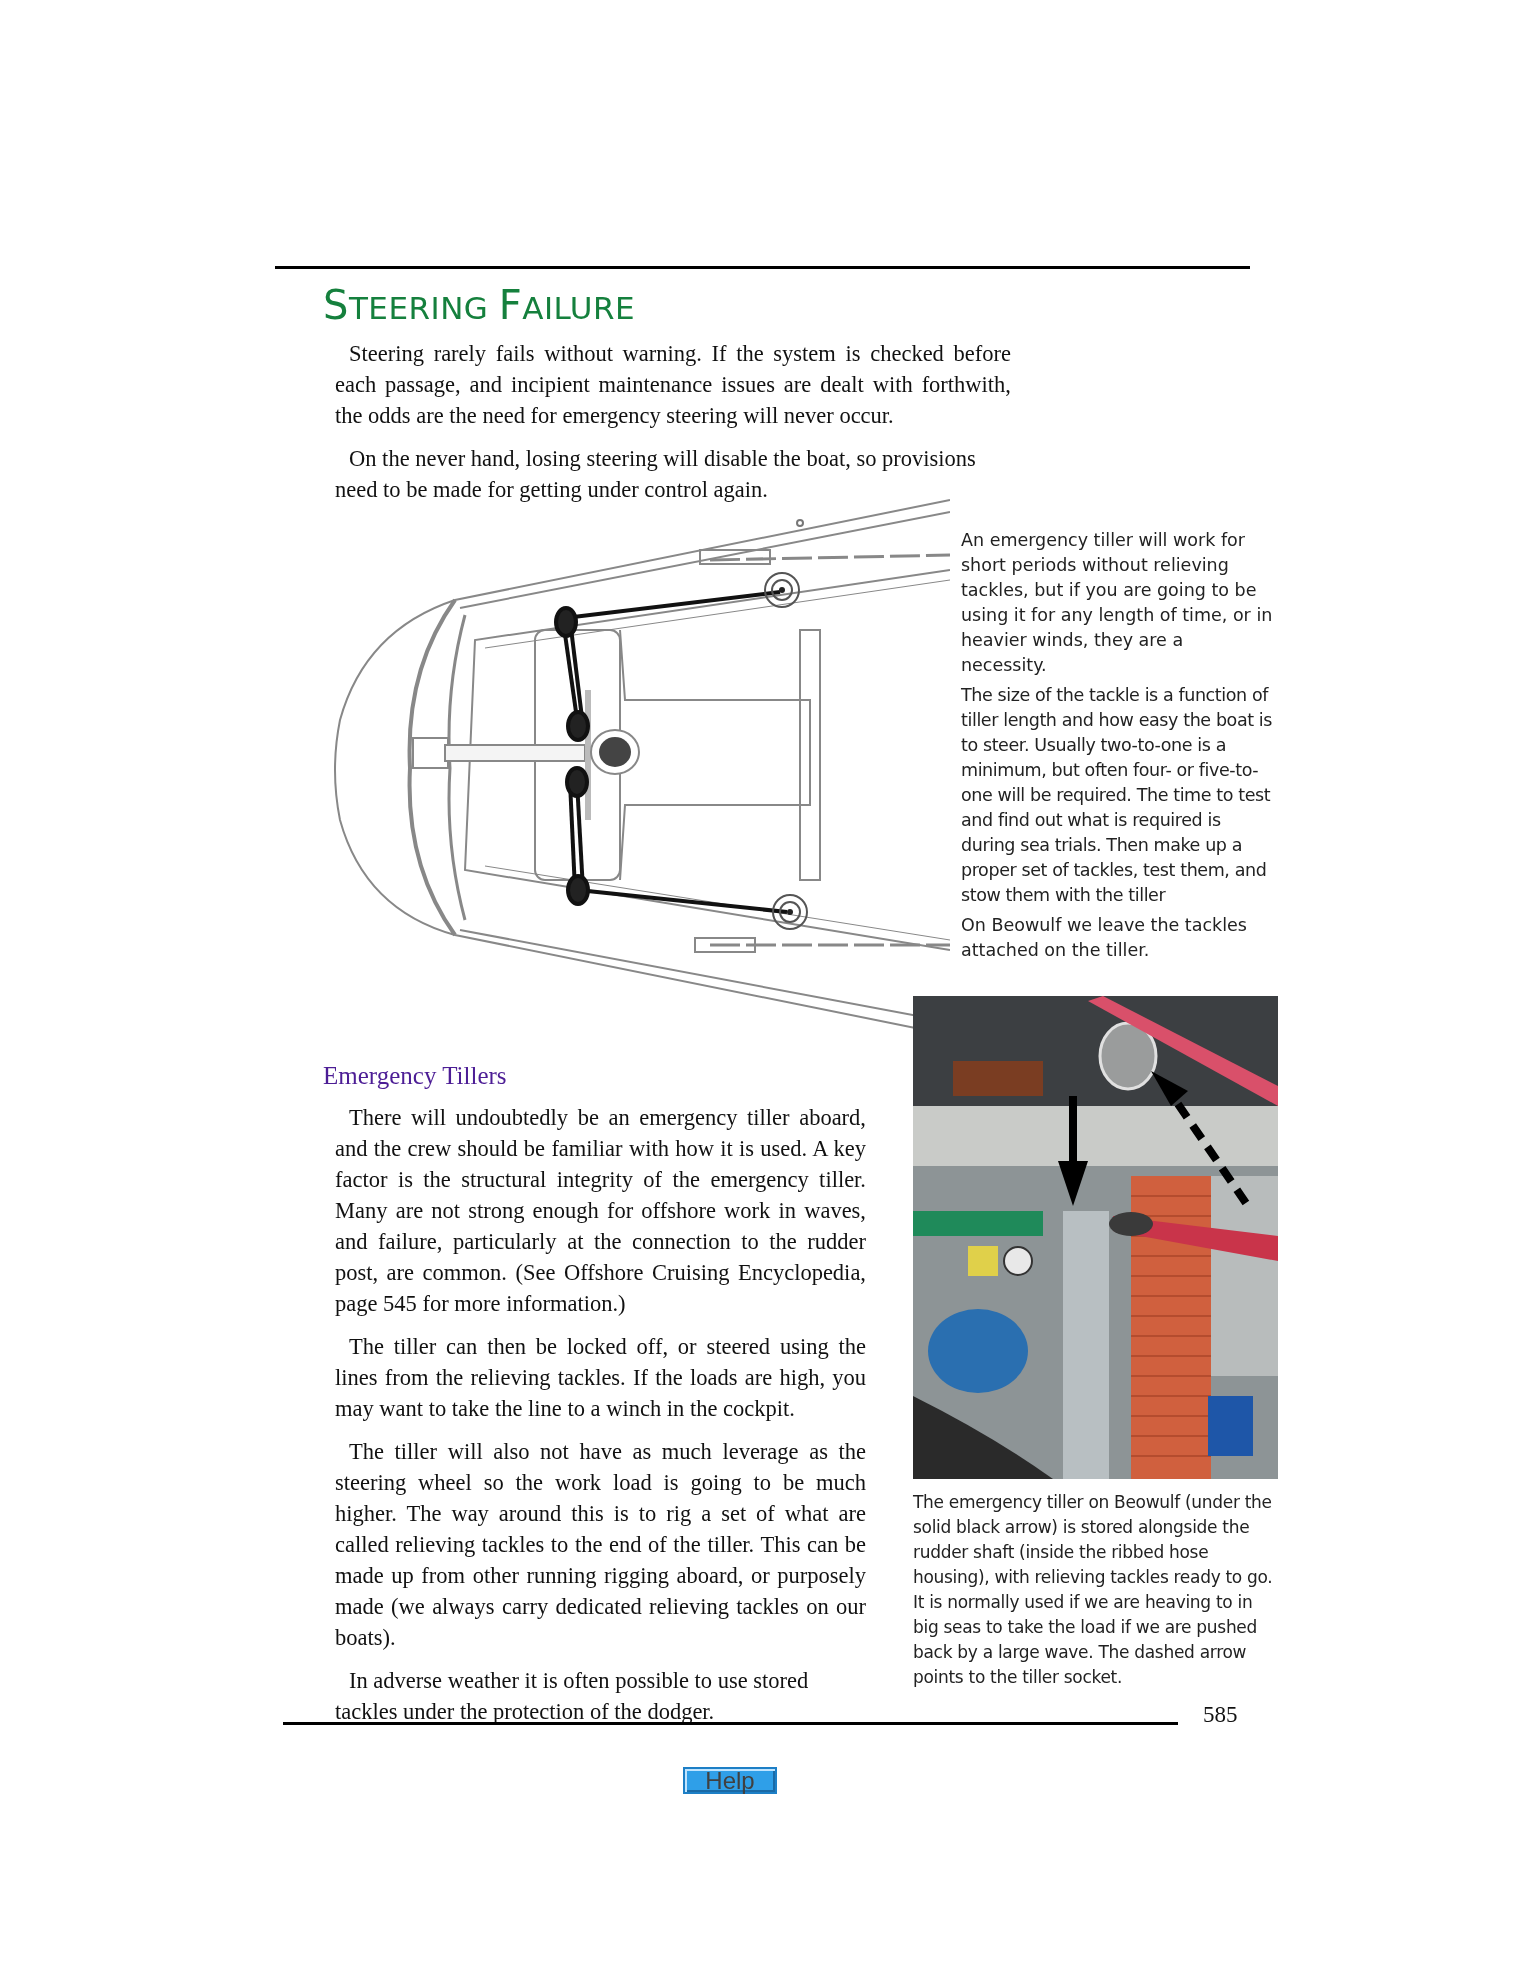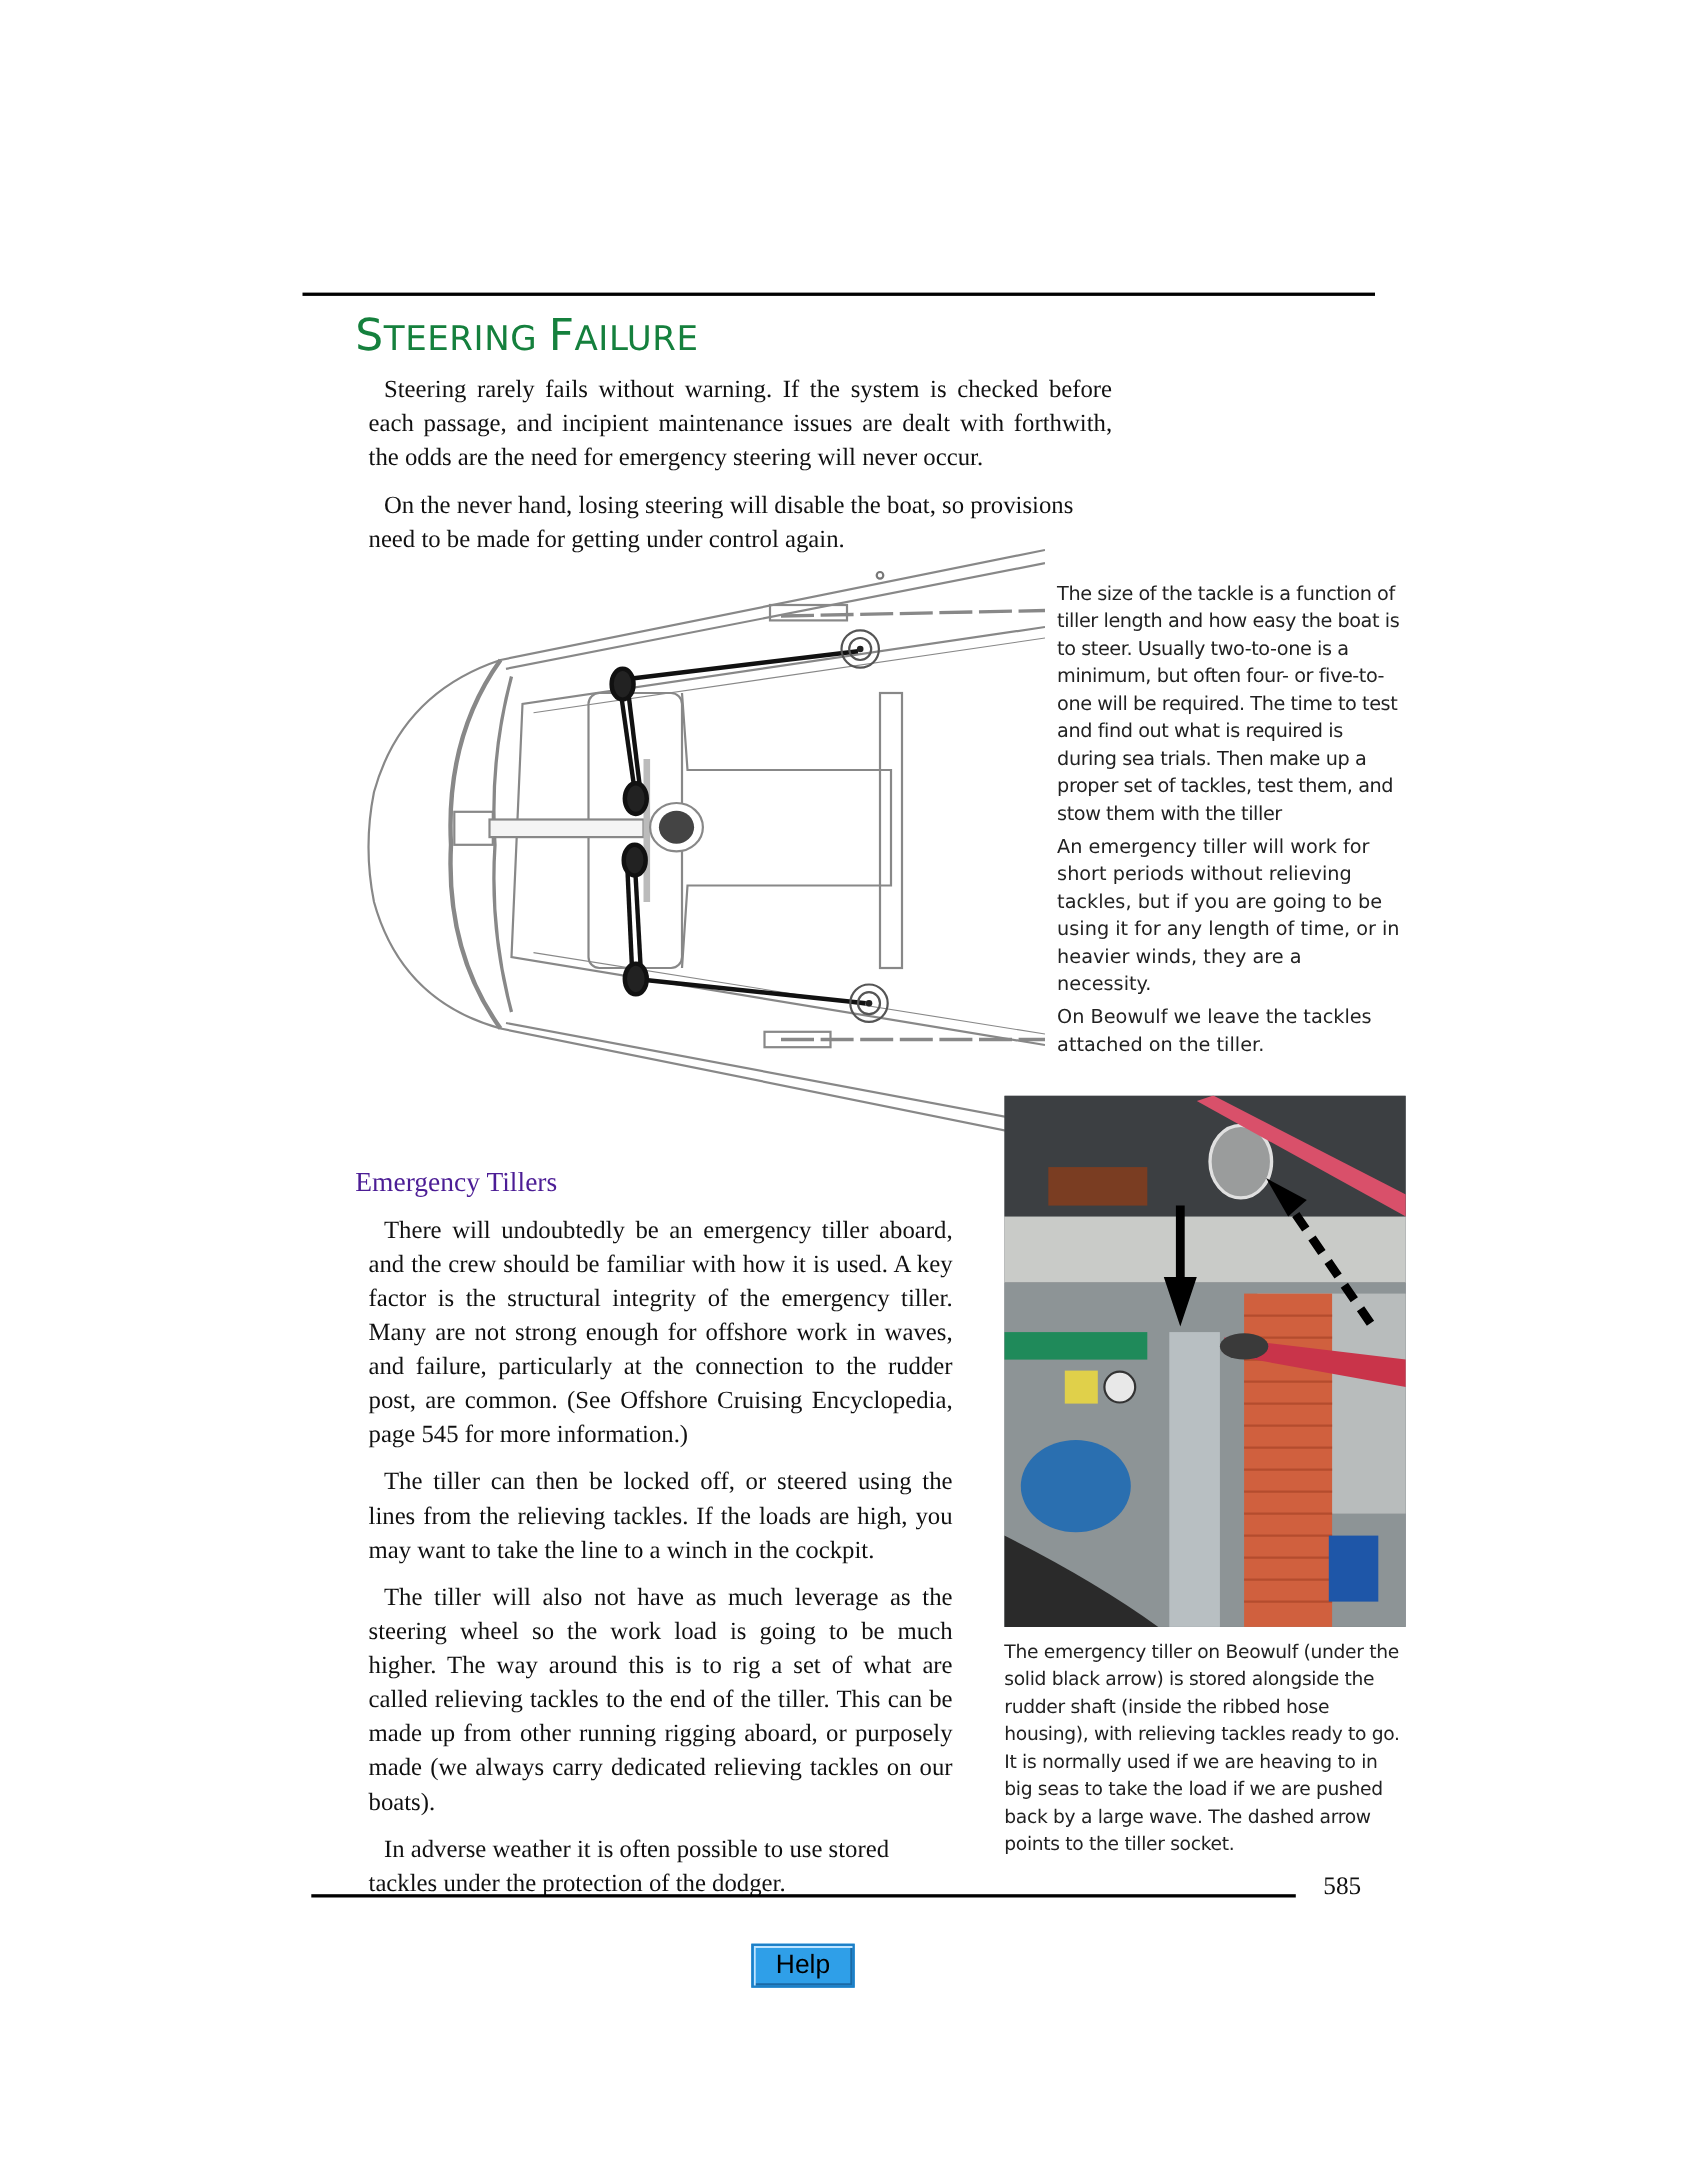--- a/index.html
+++ b/index.html
@@ -13,21 +13,21 @@
   .para { margin:12px; text-indent:14px; text-align:justify; }
   .para.last { text-align:left; }
   #diagram { position:absolute; left:325px; top:490px; width:625px; height:560px; }
   .side-caption { position:absolute; left:961px; top:528px; width:312px; font-size:17.5px; line-height:25px; }
   .side-caption p { margin:0 0 5px 0; }
   #photo { position:absolute; left:913px; top:996px; width:365px; height:483px; overflow:hidden; }
   #sub-title { position:absolute; left:323px; top:1062px; font-family:"Liberation Serif", serif; color:#4c1d95; font-size:25px; margin:0; font-weight:normal; }
   .body2 { position:absolute; left:323px; top:1090px; width:555px; font-size:22.5px; line-height:31px; }
   .photo-caption { position:absolute; left:913px; top:1490px; width:365px; font-size:17px; line-height:25px; }
   #page-number { position:absolute; left:1203px; top:1702px; font-size:23px; }
-  #help-button { position:absolute; left:683px; top:1767px; width:94px; height:40px; background:#2f9fe8; border:2px solid #1d7fc6; box-shadow: inset 2px 2px 0 #bfe4ff, inset -2px -2px 0 #1a6aa6; color:#000000; font-family:"Liberation Sans", sans-serif; font-size:24px; display:flex; align-items:center; justify-content:center; cursor:pointer; box-sizing:border-box; }
+  #help-button { position:absolute; left:683px; top:1767px; width:94px; height:27px; background:#2f9fe8; border:2px solid #1d7fc6; box-shadow: inset 2px 2px 0 #bfe4ff, inset -2px -2px 0 #1a6aa6; color:#404040; font-family:"Liberation Sans", sans-serif; font-size:24px; display:flex; align-items:center; justify-content:center; cursor:pointer; box-sizing:border-box; }
 </style>
 </head>
 <body>
 
 <div class="rule" style="left:275px; top:266px; width:975px;"></div>
 
 <h1 id="page-title"><span class="cap">S</span><span>TEERING </span><span class="cap">F</span><span>AILURE</span></h1>
 
 <div class="intro serif">
   <p class="para">Steering rarely fails without warning. If the system is checked before each passage, and incipient maintenance issues are dealt with forthwith, the odds are the need for emergency steering will never occur.</p>
@@ -73,22 +73,22 @@
       <circle cx="457" cy="100" r="10"></circle>
     <circle cx="465" cy="422" r="17"></circle>
       <circle cx="465" cy="422" r="10"></circle>
   </g>
   <circle cx="457" cy="100" r="3" fill="#222"></circle>
   <circle cx="465" cy="422" r="3" fill="#222"></circle>
   <circle cx="475" cy="33" r="3" fill="none" stroke="#777" stroke-width="2"></circle>
 </svg>
 
 <div class="side-caption sans">
+  <p>An emergency tiller will work for short periods without relieving tackles, but if you are going to be using it for any length of time, or in heavier winds, they are a necessity.</p>
   <p style="letter-spacing:-0.4px;">The size of the tackle is a function of tiller length and how easy the boat is to steer. Usually two-to-one is a minimum, but often four- or five-to-one will be required. The time to test and find out what is required is during sea trials. Then make up a proper set of tackles, test them, and stow them with the tiller</p>
-  <p>An emergency tiller will work for short periods without relieving tackles, but if you are going to be using it for any length of time, or in heavier winds, they are a necessity.</p>
   <p>On Beowulf we leave the tackles attached on the tiller.</p>
 </div>
 
 <svg id="photo" viewBox="0 0 365 483" xmlns="http://www.w3.org/2000/svg" preserveAspectRatio="none">
   <rect width="365" height="483" fill="#5d6266"></rect>
   <rect x="0" y="0" width="365" height="110" fill="#3c3f42"></rect>
   <rect x="0" y="110" width="365" height="60" fill="#c9cbc8"></rect>
   <rect x="0" y="170" width="365" height="313" fill="#8d9496"></rect>
   <rect x="230" y="180" width="135" height="200" fill="#b8bcbc"></rect>
   <rect x="40" y="65" width="90" height="35" fill="#7a3d22"></rect>

